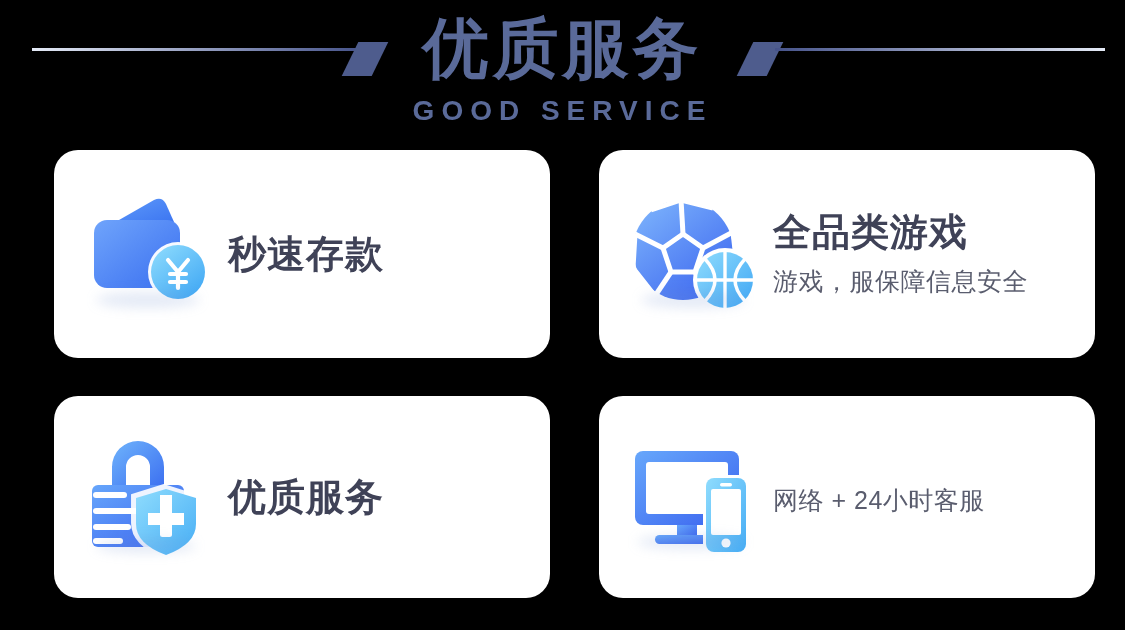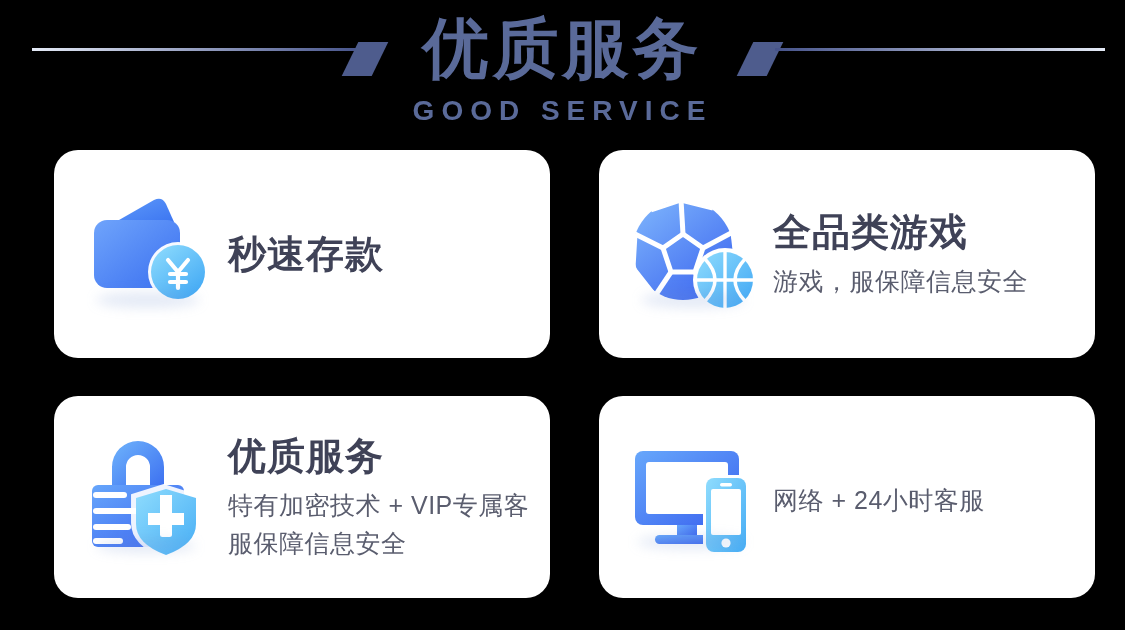--- a/index.html
+++ b/index.html
@@ -224,24 +224,20 @@
           <path d="M84 56 L116 66 V94 Q116 116 84 128 Q52 116 52 94 V66 Z" fill="#ffffff" transform="translate(-4,-4) scale(1.02)" opacity="0.9"></path>
           <path d="M84 58 L114 67 V93 Q114 113 84 124 Q54 113 54 93 V67 Z" fill="url(#g3c)"></path>
           <path d="M78 76 h12 v-12 h-12 z M78 88 h12 v12 h-12 z
                    M66 82 h36 v12 h-36 z" fill="#ffffff"></path>
           <rect x="78" y="70" width="12" height="36" rx="2.5" fill="#ffffff"></rect>
           <rect x="66" y="82" width="36" height="12" rx="2.5" fill="#ffffff"></rect>
         </svg>
       </div>
       <div class="card-text">
         <div class="card-title">优质服务</div>
-        <div class="card-desc">
-          <span>特有加密技术 + VIP专属客</span>
-          <span>服保障信息安全</span>
-        </div>
       </div>
     </div>
 
     <div class="card">
       <div class="card-icon">
         <div class="icshadow" style="left:10px;top:104px;width:108px;height:14px;"></div>
         <svg viewBox="0 0 132 132" width="132" height="132">
           <defs>
             <linearGradient id="g4" x1="0" y1="0" x2="1" y2="1">
               <stop offset="0" stop-color="#67a7fb"></stop>

